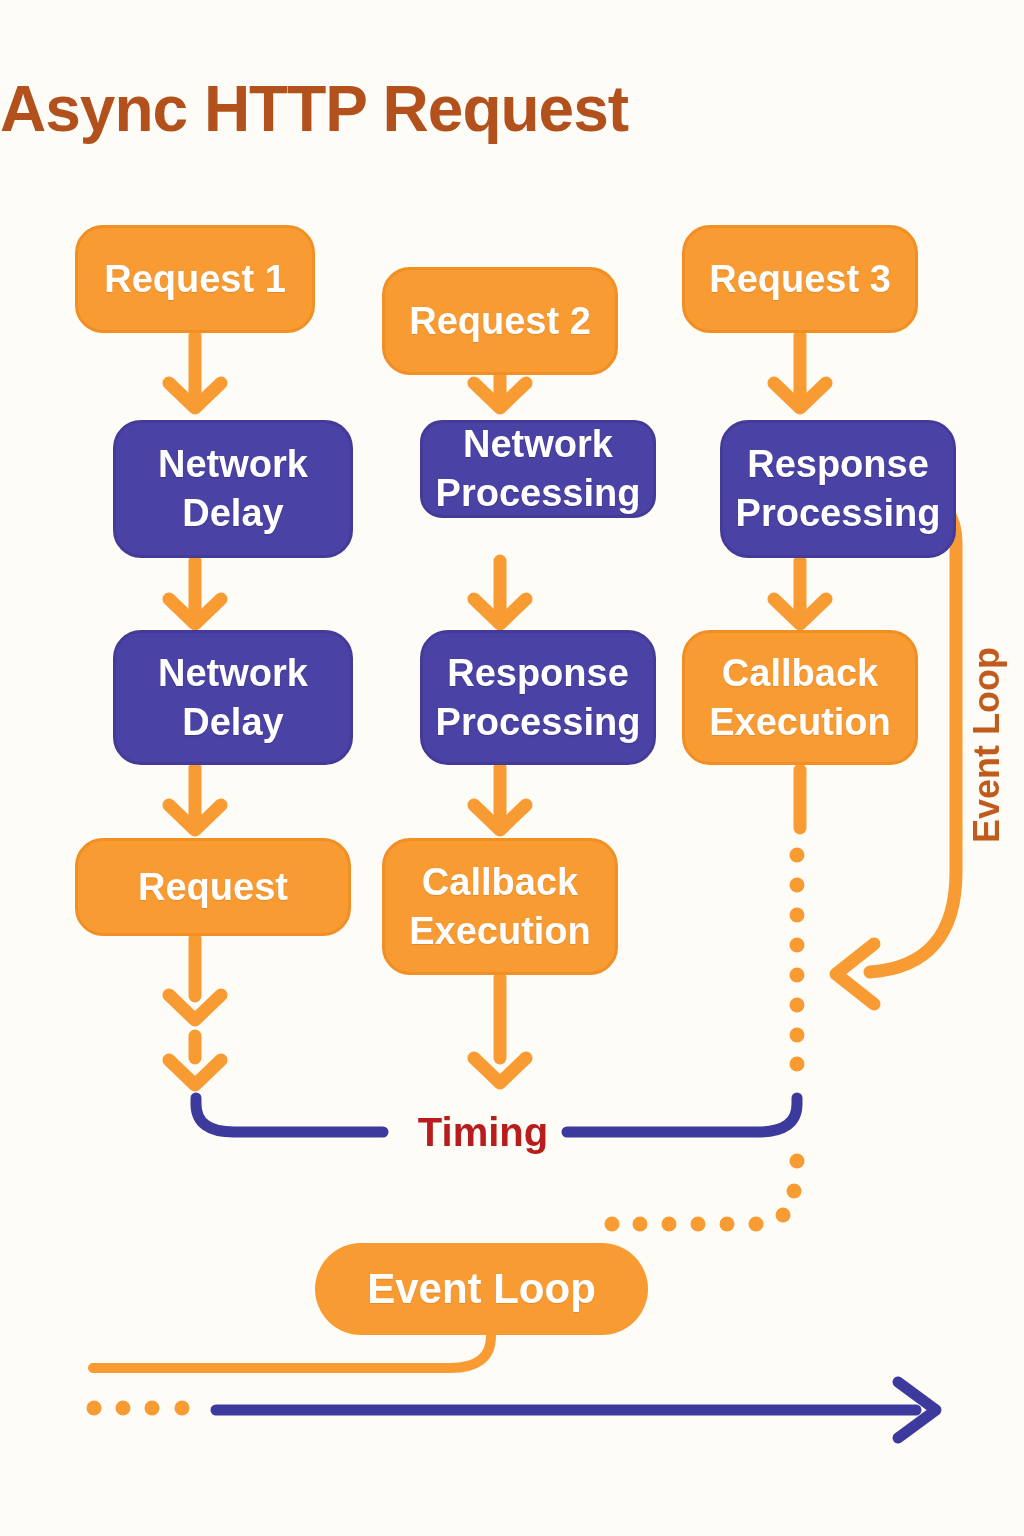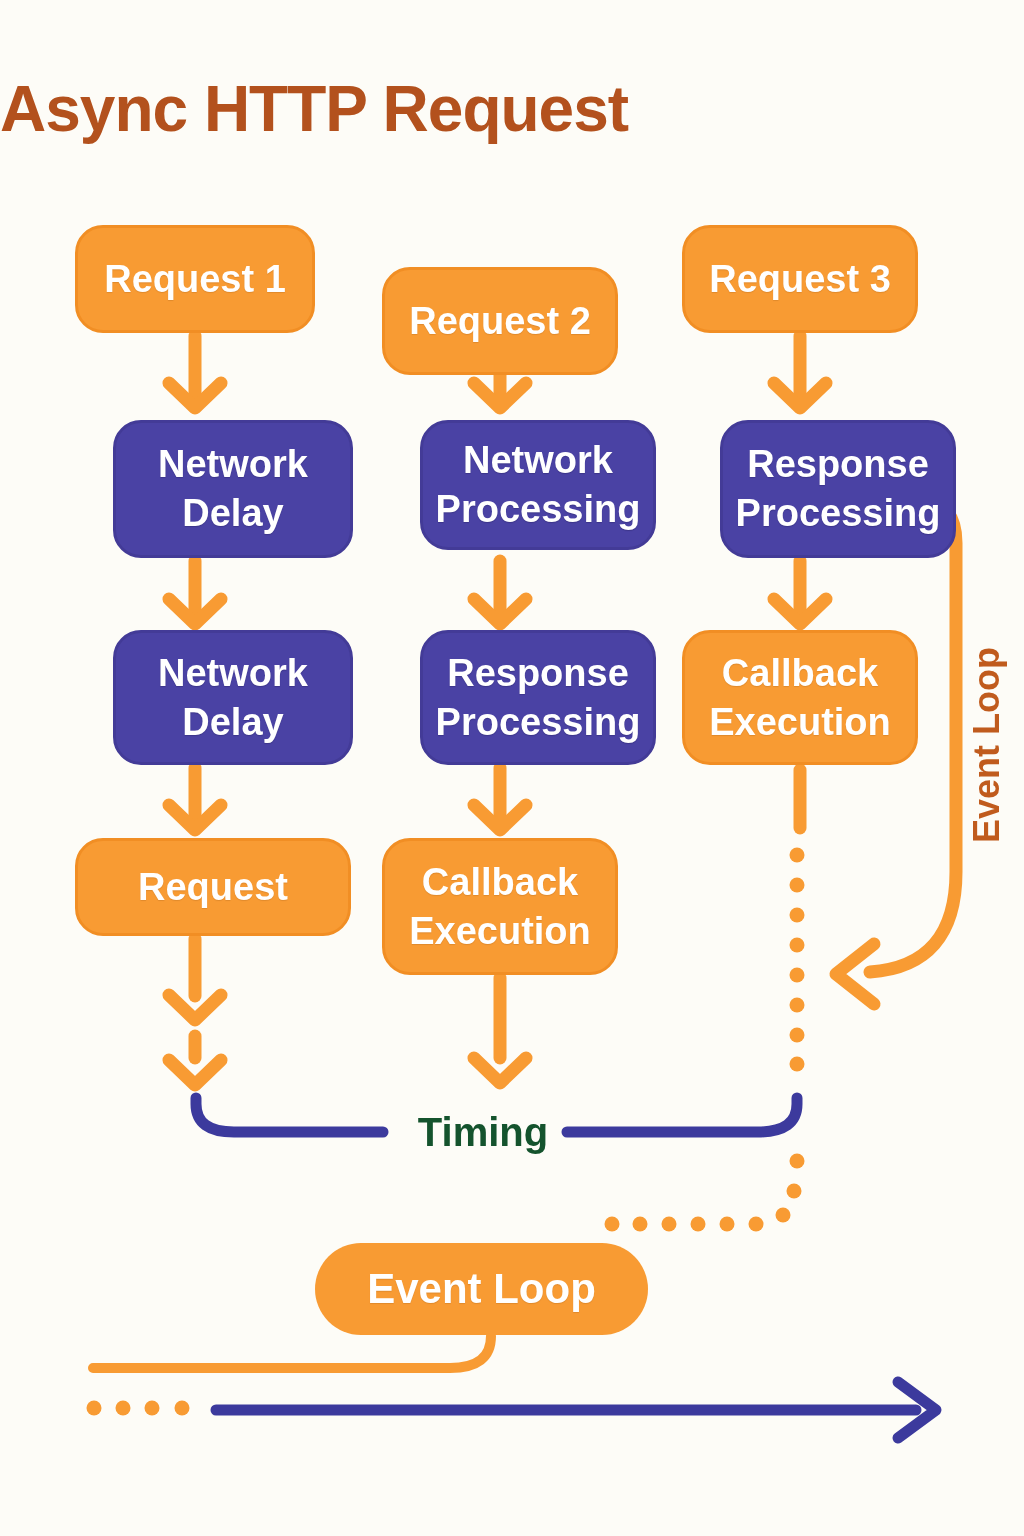--- a/index.html
+++ b/index.html
@@ -24,21 +24,21 @@
     color:#FFFFFF;
     font-size:38px;font-weight:700;line-height:1.28;
     text-shadow:0 1px 1px rgba(90,40,0,0.15);
     padding:0 10px;box-sizing:border-box;
   }
   .box.orange{background:#F89B33;border:3px solid #F18E24;}
   .box.purple{background:#4A42A4;border:3px solid #433B97;text-shadow:0 1px 1px rgba(20,15,60,0.25);margin-left:38px;}
   .timing-label{
     position:absolute;left:398px;top:1106px;width:170px;height:52px;
     display:flex;align-items:center;justify-content:center;
-    color:#14532d;font-size:40px;font-weight:600;
+    color:#b91c1c;font-size:40px;font-weight:600;
   }
   .eventloop-side{
     position:absolute;left:877px;top:725px;width:220px;height:40px;
     display:flex;align-items:center;justify-content:center;
     transform:rotate(-90deg);
     color:#C05B1D;font-size:36px;font-weight:700;
   }
   .eventloop-pill{
     position:absolute;left:315px;top:1243px;width:333px;height:92px;
     background:#F89B33;border-radius:46px;
@@ -163,21 +163,21 @@
   <div class="box purple" style="left:75px;top:630px;width:240px;height:135px;">
     <span>Network Delay</span>
   </div>
   <div class="box orange" style="left:75px;top:838px;width:276px;height:98px;">
     <span>Request</span>
   </div>
 
   <div class="box orange" style="left:382px;top:225px;width:236px;height:108px;margin-top:42px;">
     <span>Request 2</span>
   </div>
-  <div class="box purple" style="left:382px;top:420px;width:236px;height:130px;">
+  <div class="box purple" style="left:382px;top:420px;width:236px;height:98px;border-radius:22px;">
     <span>Network Processing</span>
   </div>
   <div class="box purple" style="left:382px;top:630px;width:236px;height:135px;">
     <span>Response Processing</span>
   </div>
   <div class="box orange" style="left:382px;top:838px;width:236px;height:137px;">
     <span>Callback Execution</span>
   </div>
 
   <div class="box orange" style="left:682px;top:225px;width:236px;height:108px;">

